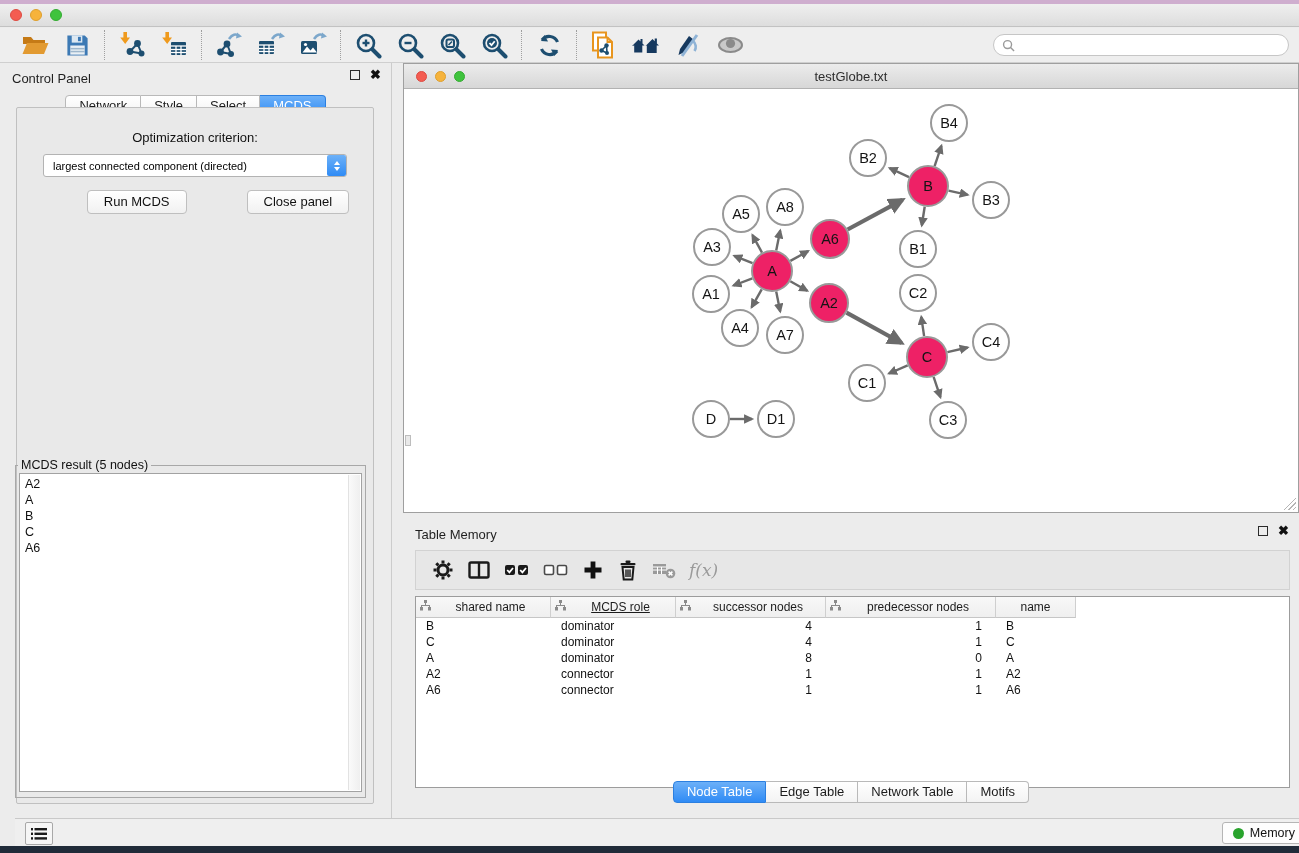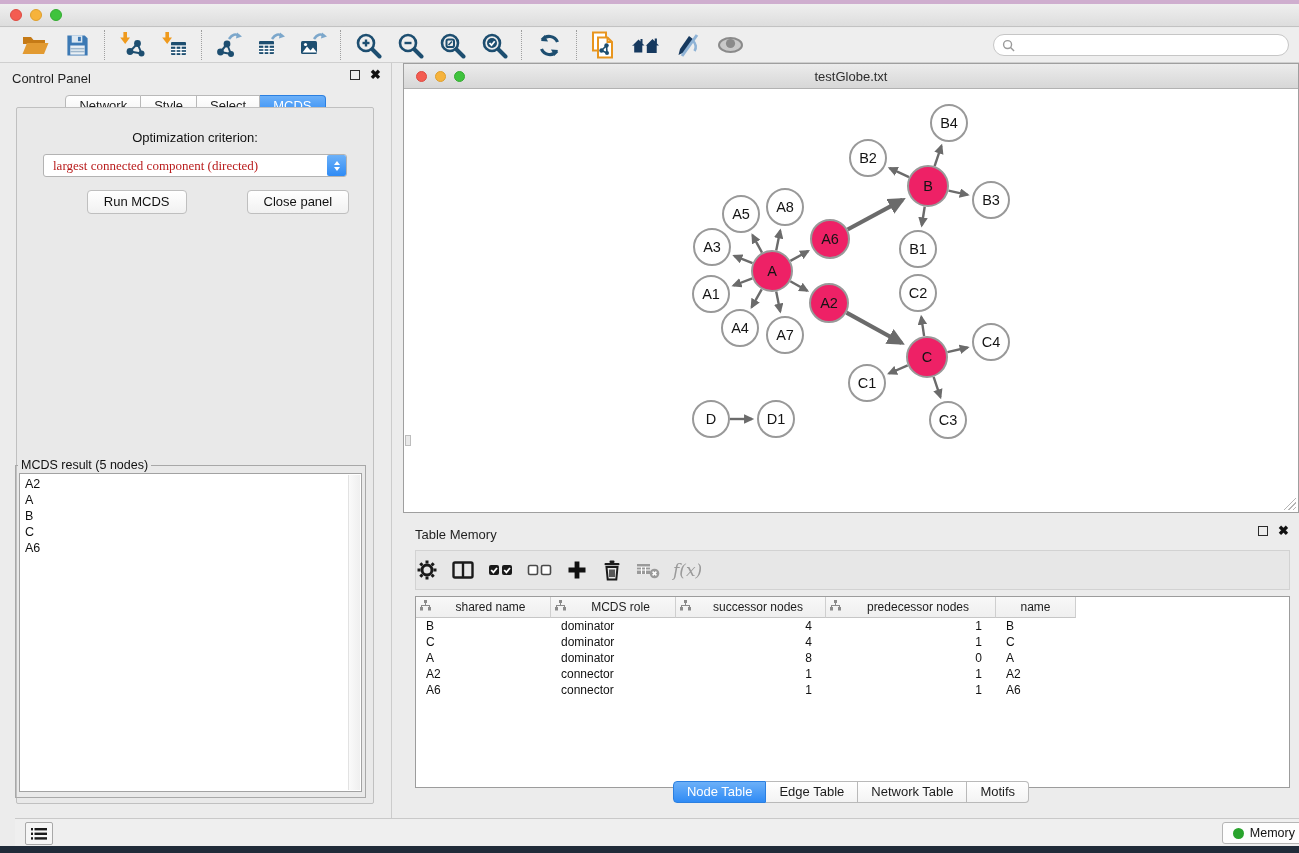--- a/index.html
+++ b/index.html
@@ -77,21 +77,21 @@
   #cp-box {
     position:absolute; left:16px; top:44px; width:358px; height:697px;
     background:#e9e9e9; border:1px solid #c0c0c0; border-radius:2px;padding-left:30px;
   }
   #opt-label { position:absolute; left:0; right:0; top:22px; text-align:center; font-size:13px; color:#111; }
   #criterion-select {
     position:absolute; left:26px; right:26px; top:46px; height:23px;
     background:#fff; border:1px solid #b3b3b3; border-radius:3px;
     display:flex; align-items:center;
   }
-  #criterion-value { flex:1; font-size:13px; color:#b91c1c; padding-left:9px; white-space:nowrap; overflow:hidden;font-family:Liberation Serif, serif; }
+  #criterion-value { flex:1; font-size:11px; color:#000000; padding-left:9px; white-space:nowrap; overflow:hidden; }
   #criterion-stepper {
     width:19px; height:21px; border-radius:2px; margin-right:0px;
     background:linear-gradient(#6db1f8,#2f8bf5);
     display:flex; flex-direction:column; align-items:center; justify-content:center; gap:2px;
   }
   .chev-up    { width:0; height:0; border-left:3.5px solid transparent; border-right:3.5px solid transparent; border-bottom:4px solid #fff; }
   .chev-down  { width:0; height:0; border-left:3.5px solid transparent; border-right:3.5px solid transparent; border-top:4px solid #fff; }
   #cp-buttons { position:absolute; left:0; right:0; top:82px; display:flex; justify-content:center; gap:14px; }
   .mac-btn {
     background:linear-gradient(#ffffff,#f1f1f1); border:1px solid #bfbfbf; border-radius:4px;
@@ -139,21 +139,21 @@
   
   #table-panel {
     position:absolute; left:403px; top:520px; width:896px; height:291px;
     background:#ececec;
   }
   #tp-title { position:absolute; left:12px; top:7px; font-size:13px; color:#1f1f1f; }
   #table-panel .panel-winctl { right:10px; top:6px; }
   #tp-toolbar {
     position:absolute; left:12px; right:9px; top:30px; height:40px;
     background:#e7e7e7; border:1px solid #d2d2d2;
-    display:flex; align-items:center; gap:13px; 
+    display:flex; align-items:center; gap:13px; padding-left:16px;
   }
   .tp-icon { display:flex; align-items:center; justify-content:center; height:26px; }
   #tp-table {
     position:absolute; left:12px; right:9px; top:76px; height:192px;
     background:#fff; border:1px solid #9c9c9c; overflow:hidden;
   }
   #tp-header { display:flex; height:21px; }
   .th {
     display:flex; align-items:center; height:21px;
     background:linear-gradient(#f8f8f8,#efefef);
@@ -622,21 +622,21 @@
     <span class="tp-icon fx-text">f(x)</span>
   </div>
   <div id="tp-table">
     <div id="tp-header">
         <div class="th" style="width: 135px;">
           <span><svg width="11" height="11" viewBox="0 0 11 11">
               <path fill="#8a8a8a" d="M4 0h3v3H4zM0 7h3v3.5H0zM8 7h3v3.5H8zM5 3h1v2.2H5zM1 5h9v1H1zM1 5.5h1v2H1zM9 5.5h1v2H9z"></path>
             </svg></span>
           <span class="th-label">shared name</span>
         </div>
-        <div class="th" style="width: 125px;">
+        <div class="th" style="width: 125px; text-decoration: underline;">
           <span><svg width="11" height="11" viewBox="0 0 11 11">
               <path fill="#8a8a8a" d="M4 0h3v3H4zM0 7h3v3.5H0zM8 7h3v3.5H8zM5 3h1v2.2H5zM1 5h9v1H1zM1 5.5h1v2H1zM9 5.5h1v2H9z"></path>
             </svg></span>
           <span class="th-label">MCDS role</span>
         </div>
         <div class="th" style="width: 150px;">
           <span><svg width="11" height="11" viewBox="0 0 11 11">
               <path fill="#8a8a8a" d="M4 0h3v3H4zM0 7h3v3.5H0zM8 7h3v3.5H8zM5 3h1v2.2H5zM1 5h9v1H1zM1 5.5h1v2H1zM9 5.5h1v2H9z"></path>
             </svg></span>
           <span class="th-label">successor nodes</span>

